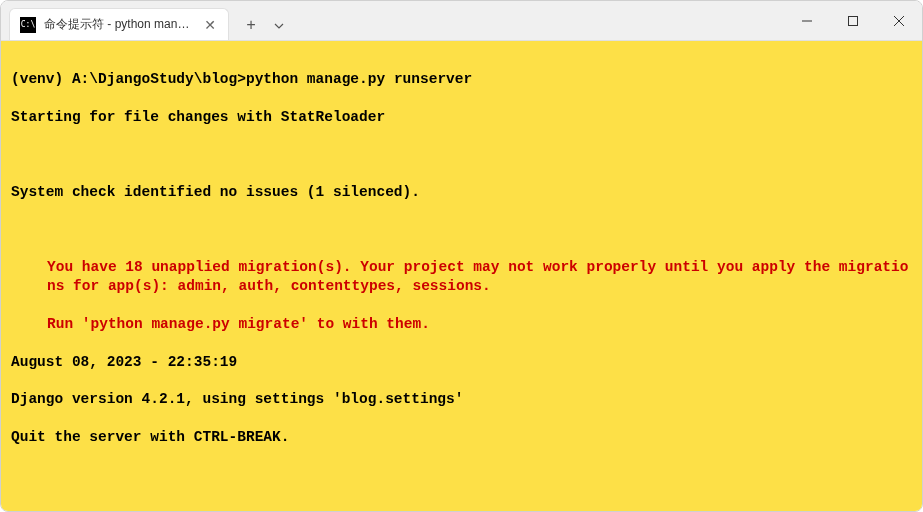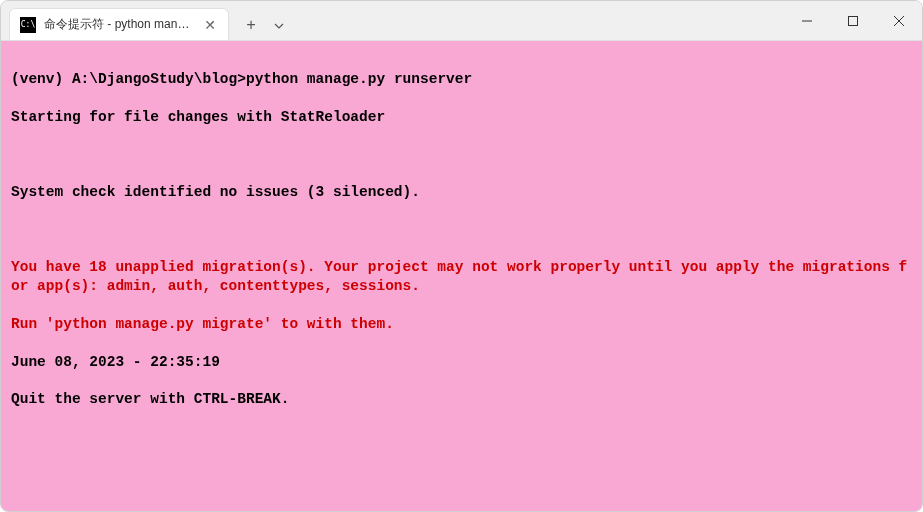--- a/index.html
+++ b/index.html
@@ -115,35 +115,36 @@
       justify-content: center;
       cursor: pointer;
       color: #333;
     }
     .win-btn svg {
       width: 10px;
       height: 10px;
     }
     .terminal {
       flex: 1;
-      background: #f9a8d4;
+      background: #fde047;
       padding: 10px 10px;
       font-size: 14.5px;
       line-height: 1.3;
       color: #000;
       white-space: pre-wrap;
       word-break: break-all;
       font-weight: bold;
       overflow: hidden;
     }
     .term-line {
       display: block;
     }
     .red {
       color: #cc0000;
+      margin-left: 36px;
     }
   </style>
 </head>
 <body>
 
 <div class="titlebar">
   <div class="tab-strip">
     <div class="tab">
       <span class="tab-icon">C:\</span>
       <span class="tab-title">命令提示符 - python  manage</span>
@@ -173,21 +174,22 @@
           <line x1="10" y1="0" x2="0" y2="10" stroke="#333" stroke-width="1"></line>
         </svg>
     </div>
   </div>
 </div>
 
 <div class="terminal">
 <span class="term-line"><span>(venv) A:\DjangoStudy\blog&gt;</span><span>python manage.py runserver</span></span>
 <span class="term-line">Starting for file changes with StatReloader</span>
 <span class="term-line"> </span>
-<span class="term-line">System check identified no issues (3 silenced).</span>
+<span class="term-line">System check identified no issues (1 silenced).</span>
 <span class="term-line"> </span>
 <span class="term-line red">You have 18 unapplied migration(s). Your project may not work properly until you apply the migrations for app(s): admin, auth, contenttypes, sessions.</span>
 <span class="term-line red">Run 'python manage.py migrate' to with them.</span>
-<span class="term-line">June 08, 2023 - 22:35:19</span>
+<span class="term-line">August 08, 2023 - 22:35:19</span>
+<span class="term-line">Django version 4.2.1, using settings 'blog.settings'</span>
 <span class="term-line">Quit the server with CTRL-BREAK.</span>
 
 
 </div>
 
 </body></html>

